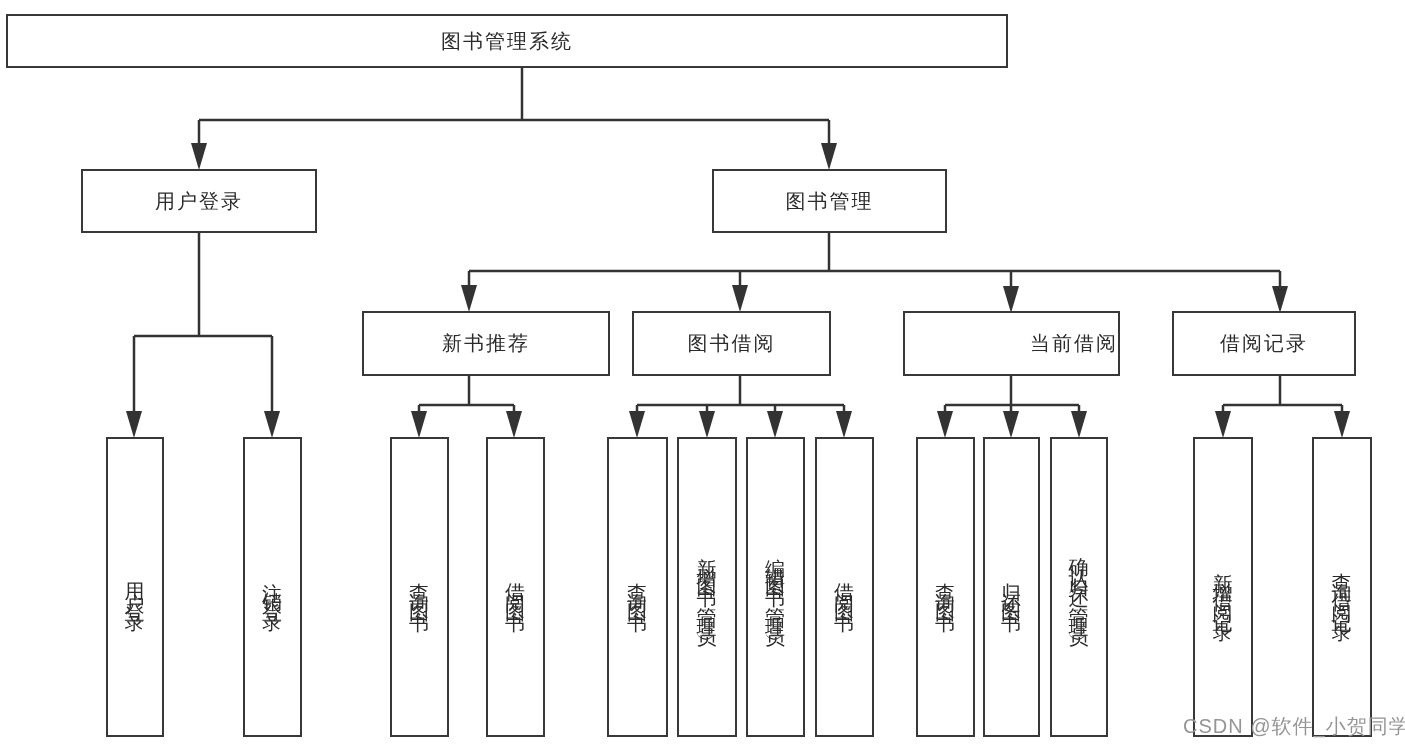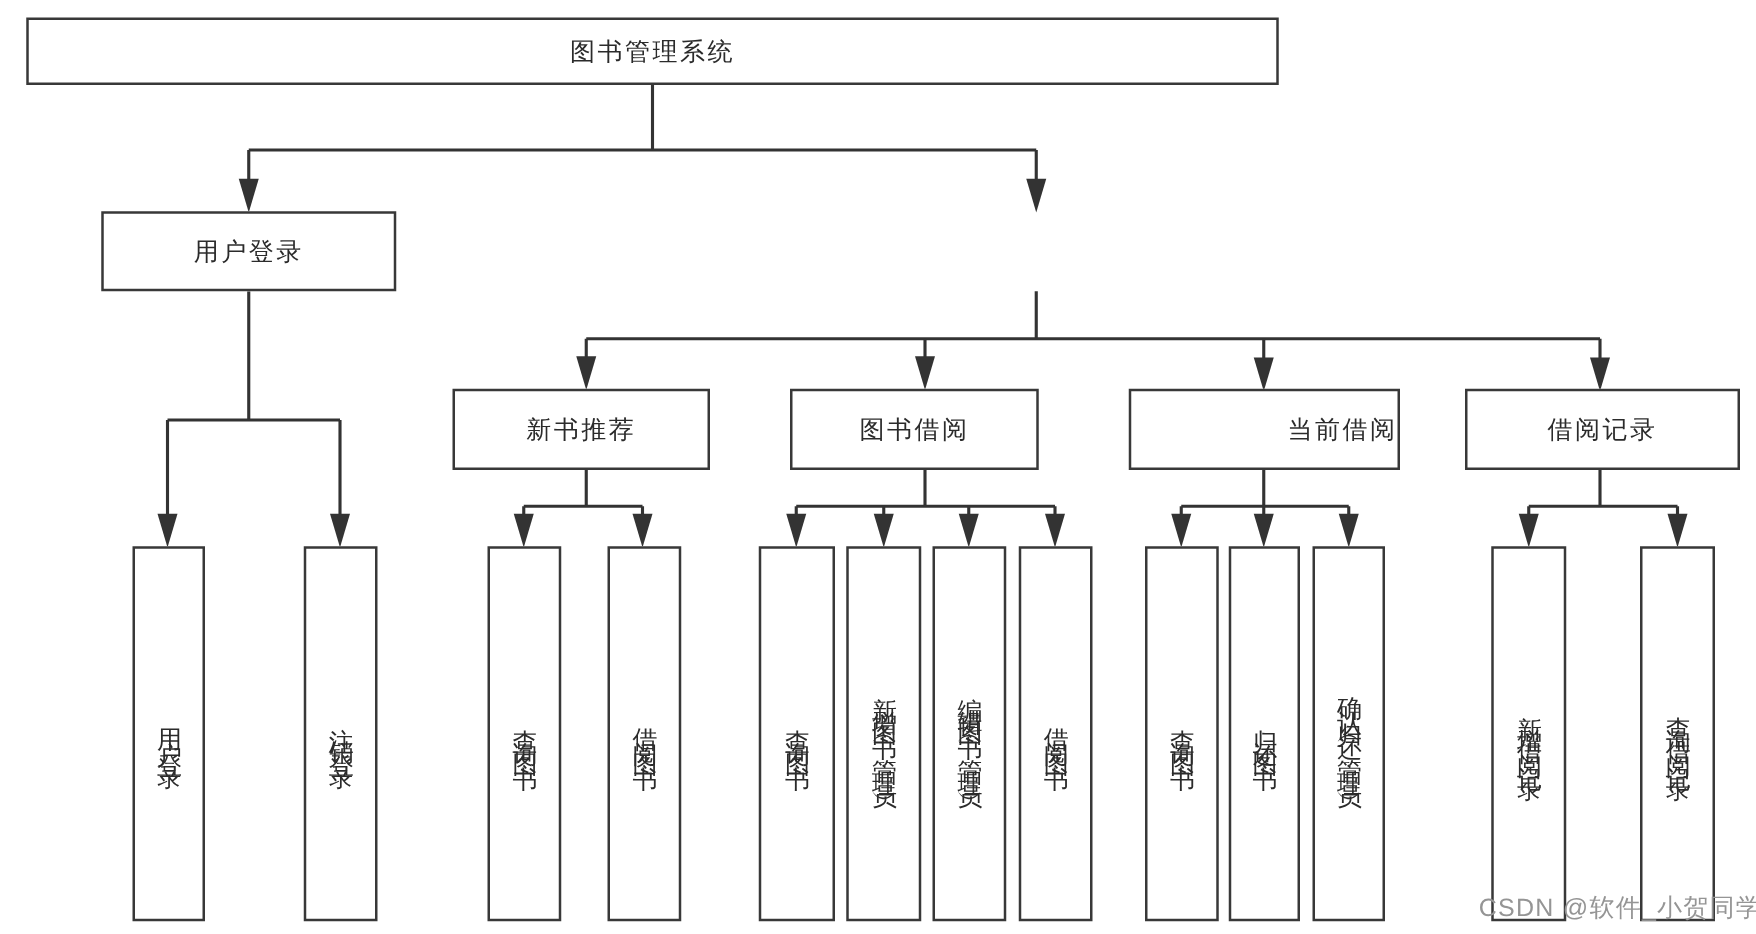--- a/index.html
+++ b/index.html
@@ -26,21 +26,21 @@
     align-items: center;
     justify-content: center;
     color: #2b2b2b;
   }
   .h-label {
     font-size: 20px;
     letter-spacing: 2px;
     white-space: nowrap;
     color: #2b2b2b;
   }
-  .root  { left: 21px;  top: 14px;  width: 1002px; height: 54px; }
+  .root  { left: 6px;  top: 14px;  width: 1002px; height: 54px; }
   .lvl1  { top: 169px; height: 64px; }
   .lvl2  { top: 311px; height: 65px; }
   .leaf  { top: 437px; height: 300px; }
   .v-label {
     writing-mode: vertical-rl;
     text-orientation: mixed;
     font-size: 20px;
     letter-spacing: 10px;
     line-height: 1;
     color: #2b2b2b;
@@ -116,31 +116,34 @@
       <polygon points="1342,438 1334,411 1350,411" fill="#333333"></polygon>
     </svg>
 
   <div class="box root">
     <span class="h-label">图书管理系统</span>
   </div>
 
   <div class="box lvl1" style="left:81px; width:236px;">
     <span class="h-label">用户登录</span>
   </div>
+  <div class="box lvl1" style="left:712px; width:235px;">
+    <span class="h-label">图书管理</span>
+  </div>
 
-  <div class="box lvl2" style="left:362px; width:206px;">
+  <div class="box lvl2" style="left:362px; width:248px;">
     <span class="h-label">新书推荐</span>
   </div>
   <div class="box lvl2" style="left:632px; width:199px;">
     <span class="h-label">图书借阅</span>
   </div>
   <div class="box lvl2" style="left:903px; width:217px;justify-content:flex-end;">
     <span class="h-label">当前借阅</span>
   </div>
-  <div class="box lvl2" style="left:1172px; width:220px;">
+  <div class="box lvl2" style="left:1172px; width:184px;">
     <span class="h-label">借阅记录</span>
   </div>
 
   <div class="box leaf" style="left:106px; width:58px;">
     <span class="v-label">用户登录</span>
   </div>
   <div class="box leaf" style="left:243px; width:59px;">
     <span class="v-label">注销登录</span>
   </div>
 

